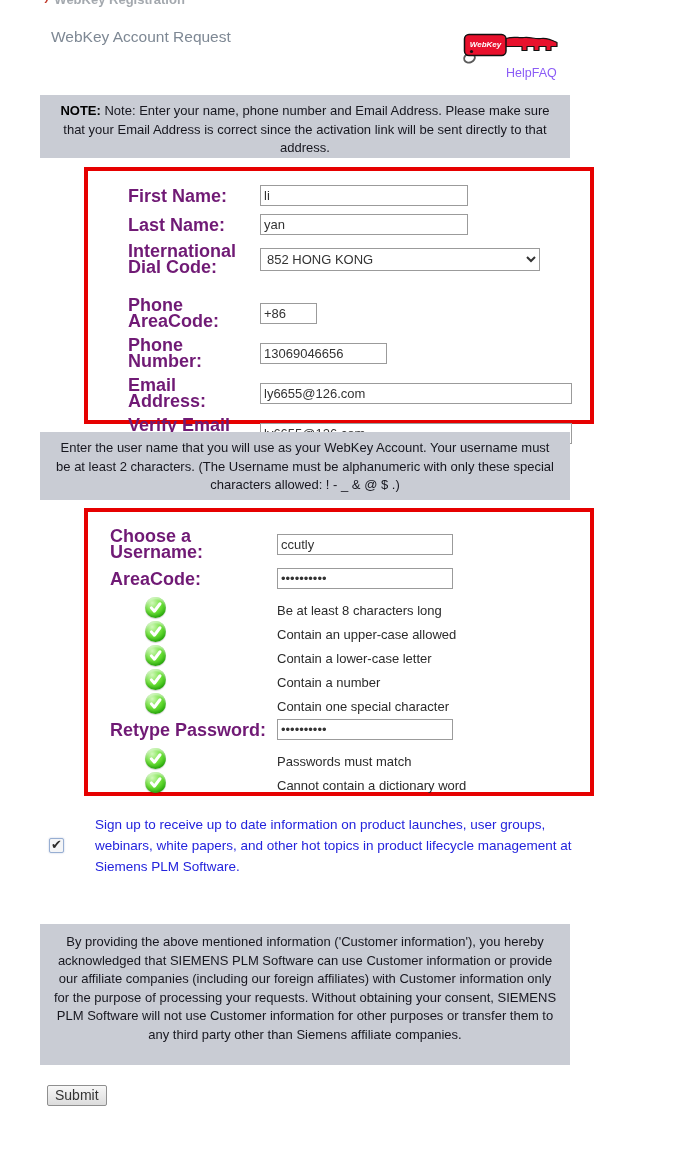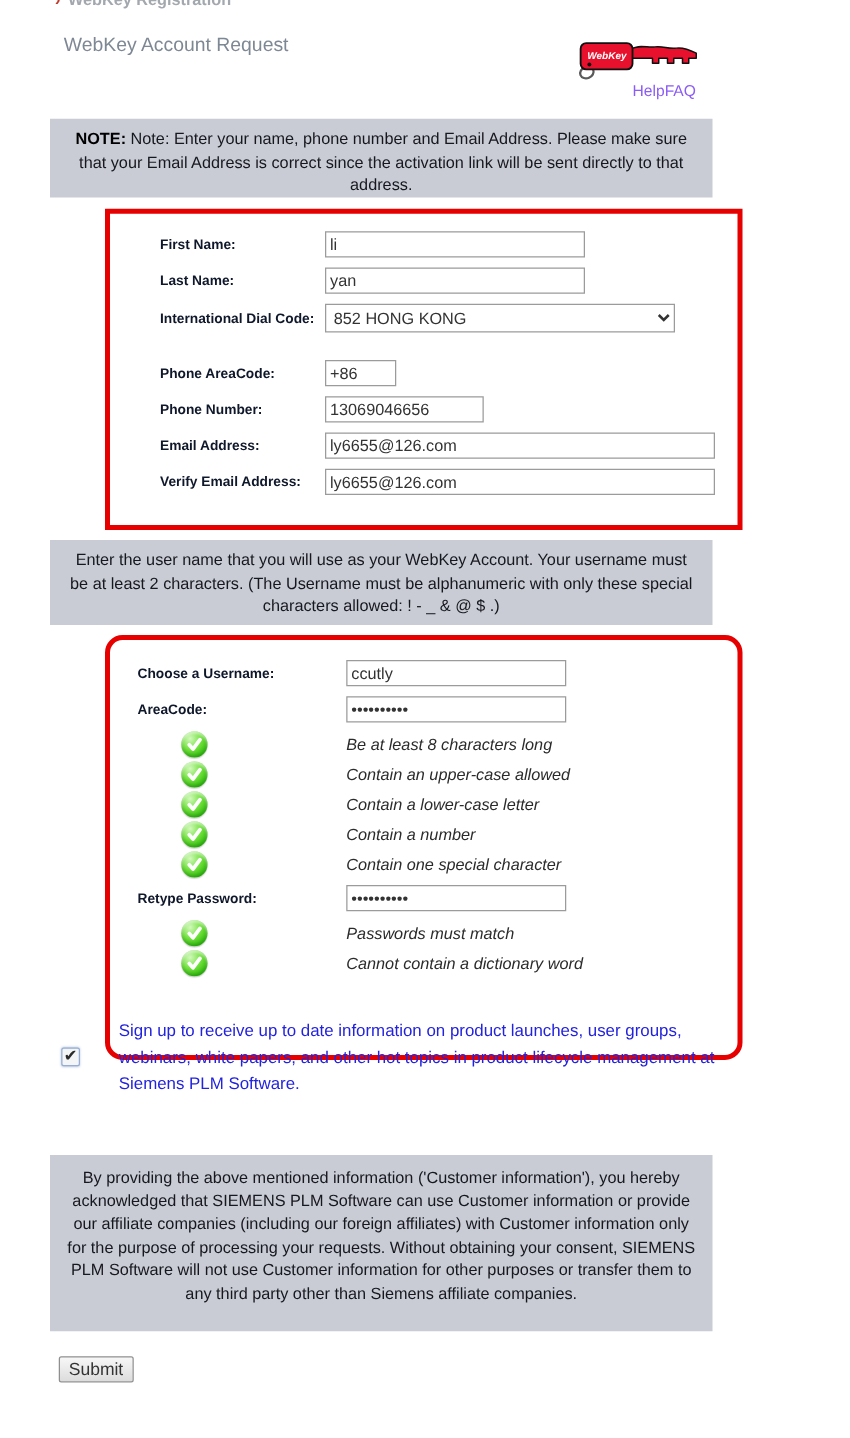--- a/index.html
+++ b/index.html
@@ -22,36 +22,36 @@
   #note1 { top:95px;  height:63px;  }
   #note2 { top:432px; height:68px;  }
   #note3 { top:924px; height:141px; padding-top:9px; }
   .graybox b { color:#000000; }
   
   .redbox {
     position:absolute; left:84px; width:510px; background:#fff;
     border:4px solid #e60000;
   }
   #form1 { top:167px; height:257px; padding:14px 8px 0 40px; }
-  #form2 { top:508px; height:340px; padding:16px 8px 0 22px;border-radius:14px; }
+  #form2 { top:508px; height:288px; padding:16px 8px 0 22px; }
   .row { display:flex; align-items:center; margin-bottom:8px; }
-  .lbl { flex:none; width:132px; padding-right:6px; font-size:11px; font-weight:bold; color:#0f172a; line-height:16px; }
+  .lbl { flex:none; width:132px; padding-right:6px; font-size:18px; font-weight:bold; color:#701a75; line-height:16px; }
   #form2 .lbl { width:167px; }
   .ti {
     height:21px; border:1px solid #9b9b9b; background:#fff; color:#333;
     font-family:inherit; font-size:13px; padding:0 3px;
   }
   .w170 { width:208px; } .w55 { width:57px; } .w125 { width:127px; } .w310 { width:312px; } .w175 { width:176px; }
   select.dd {
     width:280px; height:23px; border:1px solid #9b9b9b; background:#fff; color:#333;
     font-family:inherit; font-size:13px; padding:0 2px;
   }
   .row-dial { margin-bottom:22px;align-items:center; }
   
-  .ckrow { display:flex; align-items:center; height:23px; margin-bottom:1px;font-style:italic; }
+  .ckrow { display:flex; align-items:flex-end; height:23px; margin-bottom:1px; }
   .ckcol { flex:none; width:167px; }
   .ck {
     margin-left:35px; width:21px; height:21px; border-radius:50%;
     background:radial-gradient(circle at 34% 28%, #d2f9bb, #6ee03a 45%, #31bb0e 78%, #259408);
     box-shadow: inset 0 -2px 3px rgba(0,80,0,.25), inset 0 2px 2px rgba(255,255,255,.55), 0 1px 1px rgba(0,0,0,.2);
     display:flex; align-items:center; justify-content:center;
   }
   .ck svg { display:block; }
   .cktext { font-size:13px; color:#2b2b2b; }
   .row-retype { margin-top:5px; margin-bottom:6px; }

